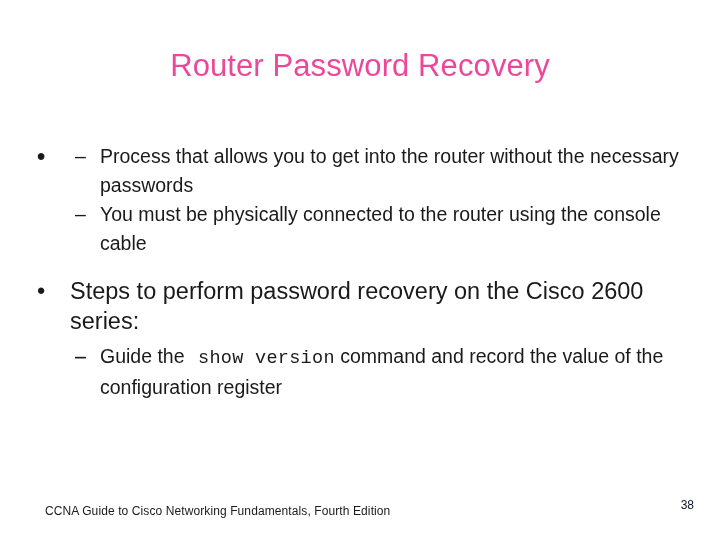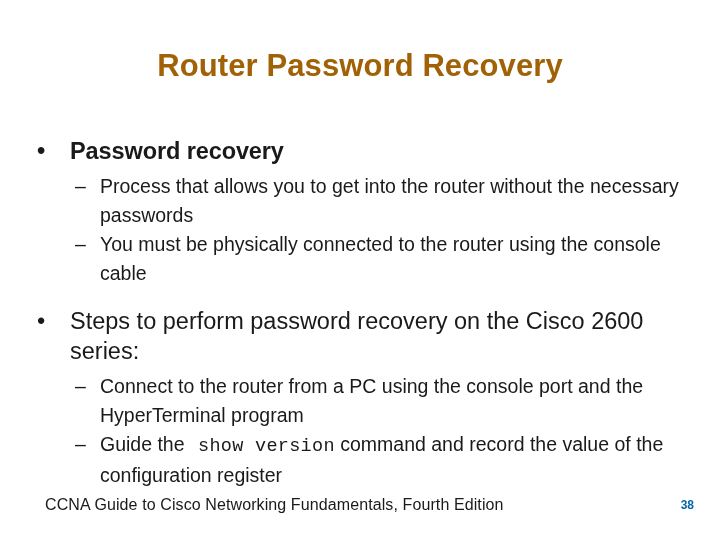--- a/index.html
+++ b/index.html
@@ -19,24 +19,24 @@
   }
 
   
   .slide-title {
     position: absolute;
     top: 48px;
     left: 40px;
     right: 40px;
     text-align: center;
     font-size: 31px;
-    font-weight: 700;
+    font-weight: 400;
     line-height: 36px;
     letter-spacing: 0.1px;
-    color: #a16207;
+    color: #ec4899;
     white-space: nowrap;
   }
 
   
   .body {
     position: absolute;
     top: 136px;
     left: 28px;
     right: 20px;
   }
@@ -86,51 +86,49 @@
     font-family: "Liberation Mono", "DejaVu Sans Mono", monospace;
     font-size: 18.5px;
     letter-spacing: 0.3px;
     margin-left: 8px;
   }
 
   
   .footer {
     position: absolute;
     left: 45px;
-    bottom: 28px;
-    font-size: 16px;
+    bottom: 21px;
+    font-size: 12px;
     line-height: 15px;
     color: #1a1a1a;
     letter-spacing: 0.1px;
   }
   .page-number {
     position: absolute;
     right: 26px;
     bottom: 27px;
     font-size: 12px;
     line-height: 15px;
-    color: #0369a1;
+    color: #0f172a;
     text-align: right;
     min-width: 24px;
-    font-weight: bold;
   }
 </style>
 </head>
 <body>
 
 <div class="slide">
 
   <div class="slide-title">Router Password Recovery</div>
 
   <div class="body">
 
     <div>
       <p class="l1 bold">
         <span class="marker">•</span>
-        <span>Password recovery</span>
       </p>
       <div class="l2group">
         <p class="l2">
           <span class="marker">–</span>
           <span>Process that allows you to get into the router without the necessary passwords</span>
         </p>
         <p class="l2">
           <span class="marker">–</span>
           <span>You must be physically connected to the router using the console cable</span>
         </p>
@@ -140,21 +138,20 @@
     <div class="spacer-block"></div>
 
     <div>
       <p class="l1">
         <span class="marker">•</span>
         <span>Steps to perform password recovery on the Cisco 2600 series:</span>
       </p>
       <div class="l2group">
         <p class="l2">
           <span class="marker">–</span>
-          <span>Connect to the router from a PC using the console port and the HyperTerminal program</span>
         </p>
         <p class="l2">
           <span class="marker">–</span>
           <span>Guide the </span><code class="cmd">show version</code><span> command and record the value of the configuration register</span>
         </p>
       </div>
     </div>
 
   </div>
 

